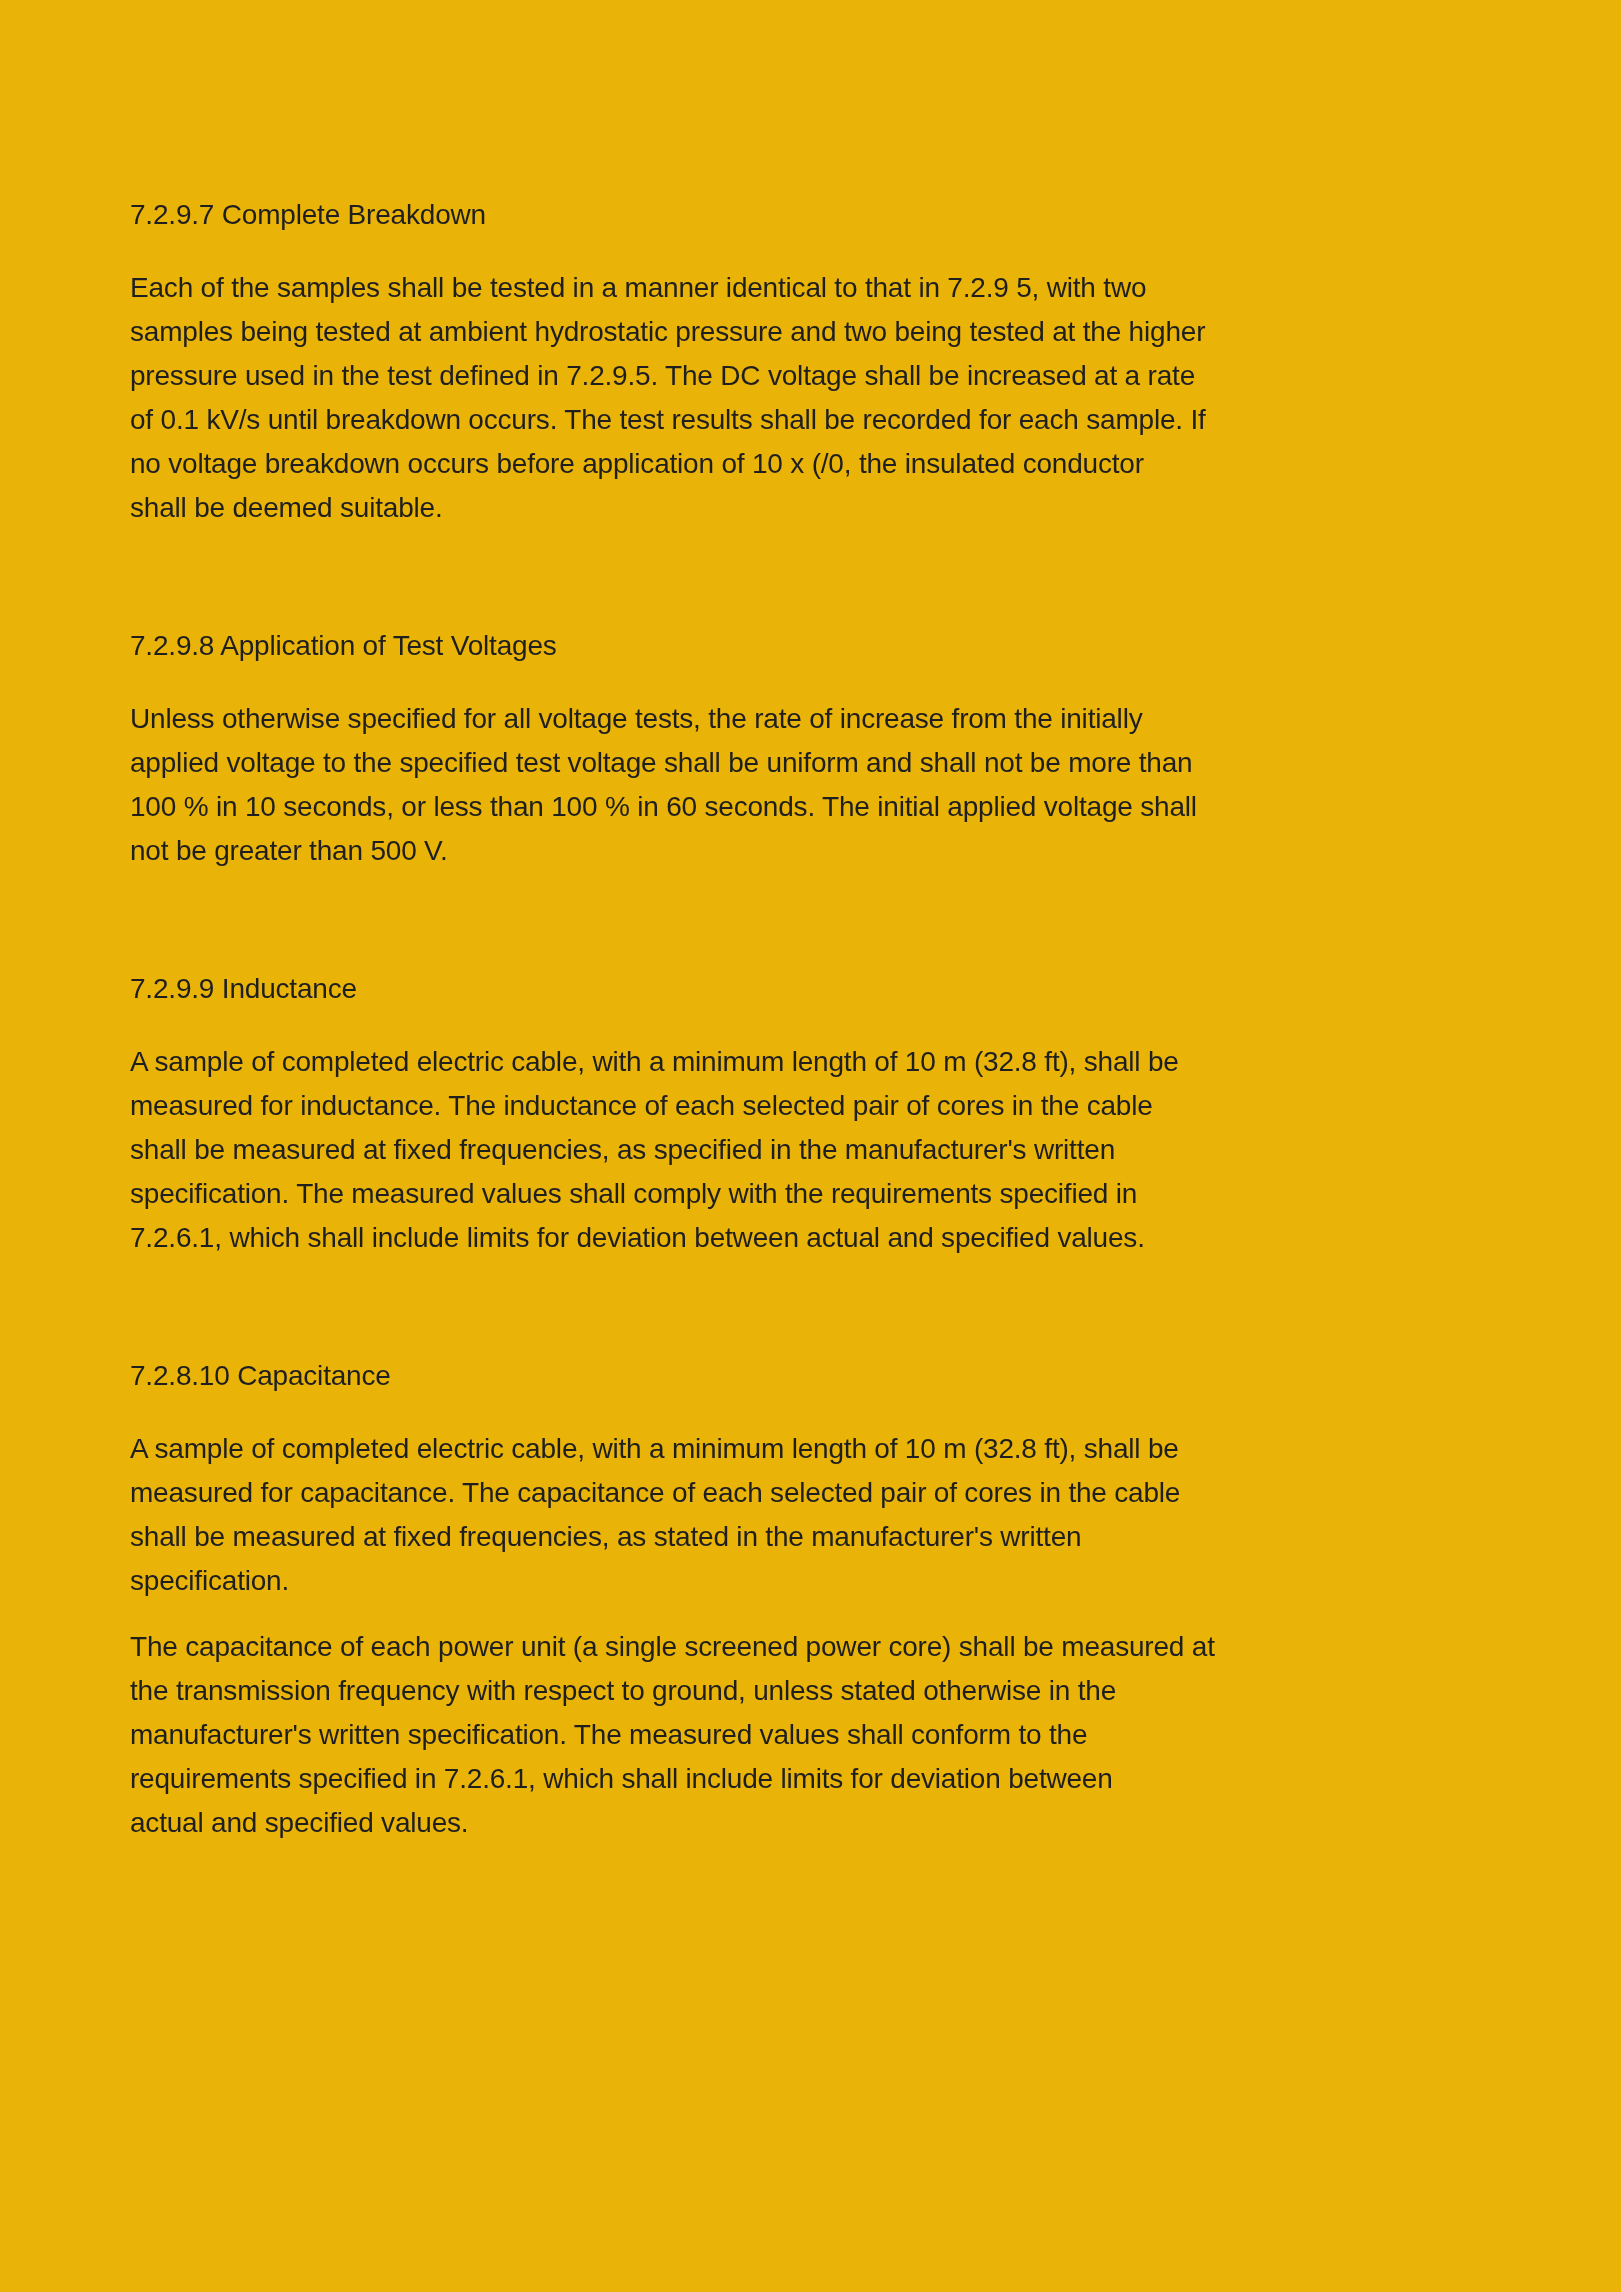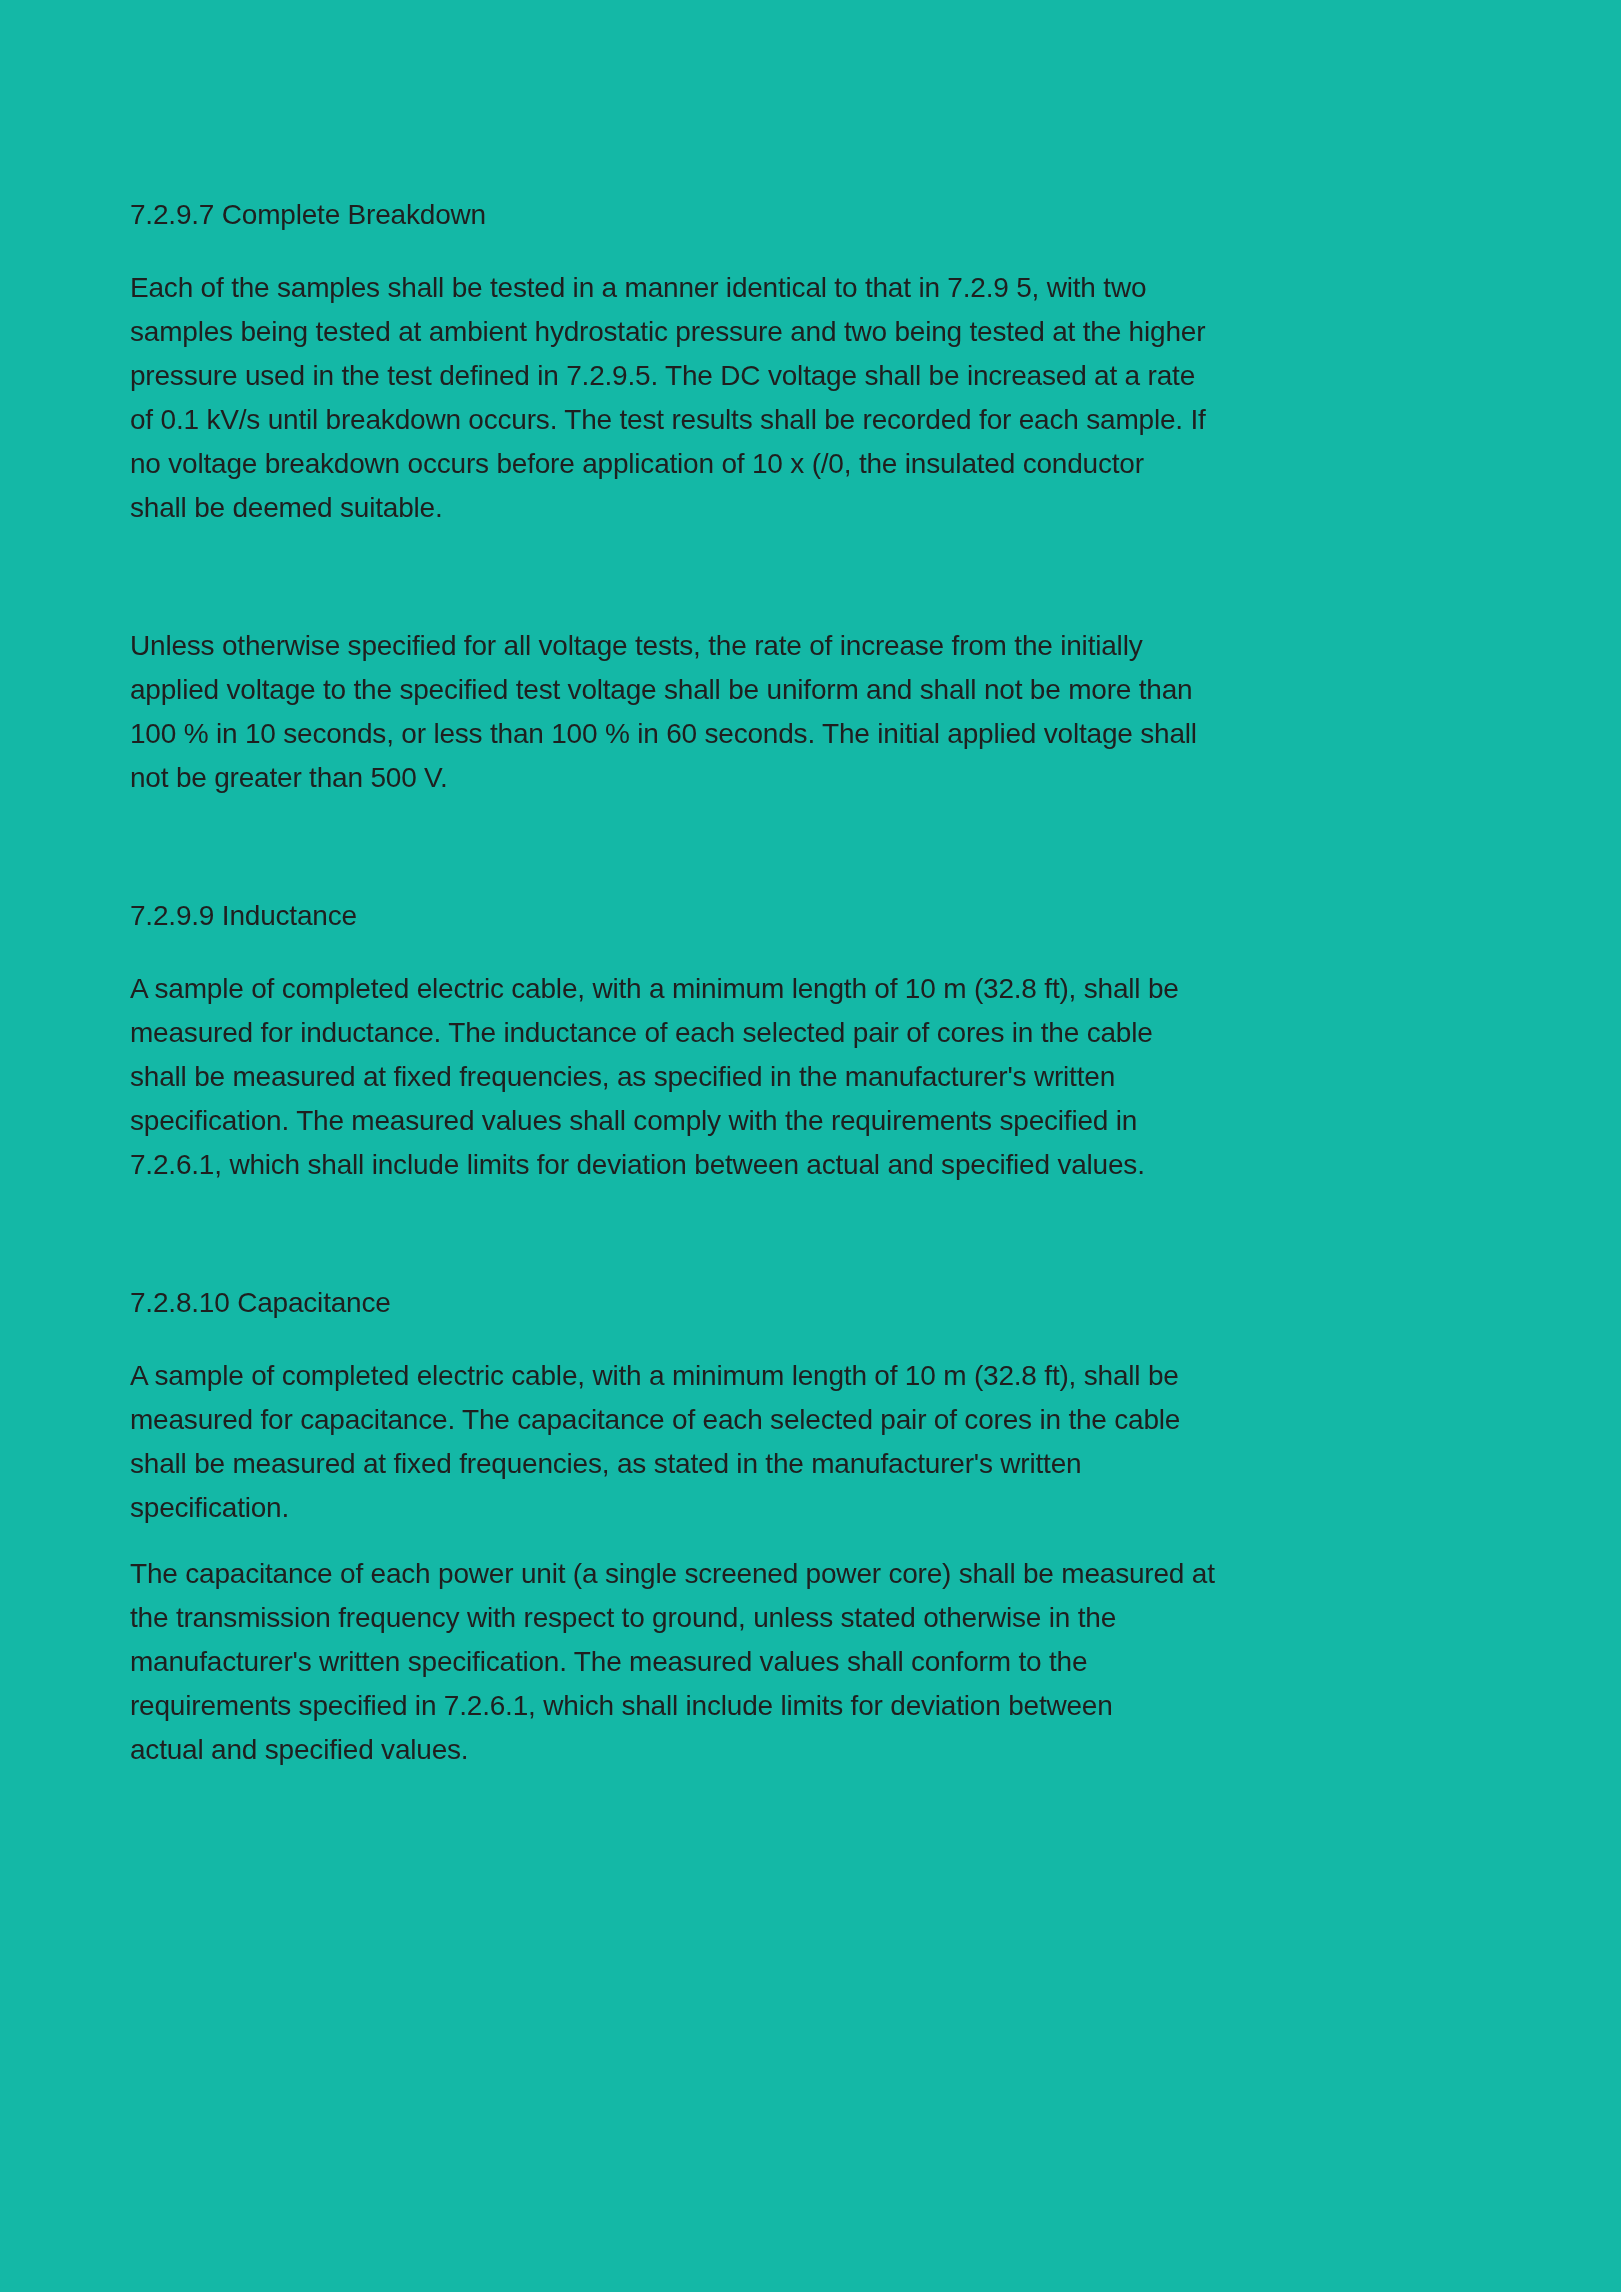--- a/index.html
+++ b/index.html
@@ -4,21 +4,21 @@
 <style>
   html, body {
     margin: 0;
     padding: 0;
     background: #ffffff;
   }
   .page {
     position: relative;
     width: 1621px;
     height: 2293px;
-    background: #14b8a6;
+    background: #eab308;
     box-sizing: border-box;
     padding: 193px 39px 0 130px;
     overflow: hidden;
     font-family: "Liberation Sans", "DejaVu Sans", sans-serif;
     color: #1f1f1f;
   }
   .doc-section {
     width: 1451px;
   }
   .doc-section:not(:first-child) {
@@ -49,20 +49,21 @@
     <h2 class="doc-heading">7.2.9.7 Complete Breakdown</h2>
     <p class="doc-paragraph">Each of the samples shall be tested in a manner identical to that in 7.2.9 5, with two
 samples being tested at ambient hydrostatic pressure and two being tested at the higher
 pressure used in the test defined in 7.2.9.5. The DC voltage shall be increased at a rate
 of 0.1 kV/s until breakdown occurs. The test results shall be recorded for each sample. If
 no voltage breakdown occurs before application of 10 x (/0, the insulated conductor
 shall be deemed suitable.</p>
   </section>
 
   <section class="doc-section">
+    <h2 class="doc-heading">7.2.9.8 Application of Test Voltages</h2>
     <p class="doc-paragraph">Unless otherwise specified for all voltage tests, the rate of increase from the initially
 applied voltage to the specified test voltage shall be uniform and shall not be more than
 100 % in 10 seconds, or less than 100 % in 60 seconds. The initial applied voltage shall
 not be greater than 500 V.</p>
   </section>
 
   <section class="doc-section">
     <h2 class="doc-heading">7.2.9.9 Inductance</h2>
     <p class="doc-paragraph">A sample of completed electric cable, with a minimum length of 10 m (32.8 ft), shall be
 measured for inductance. The inductance of each selected pair of cores in the cable

